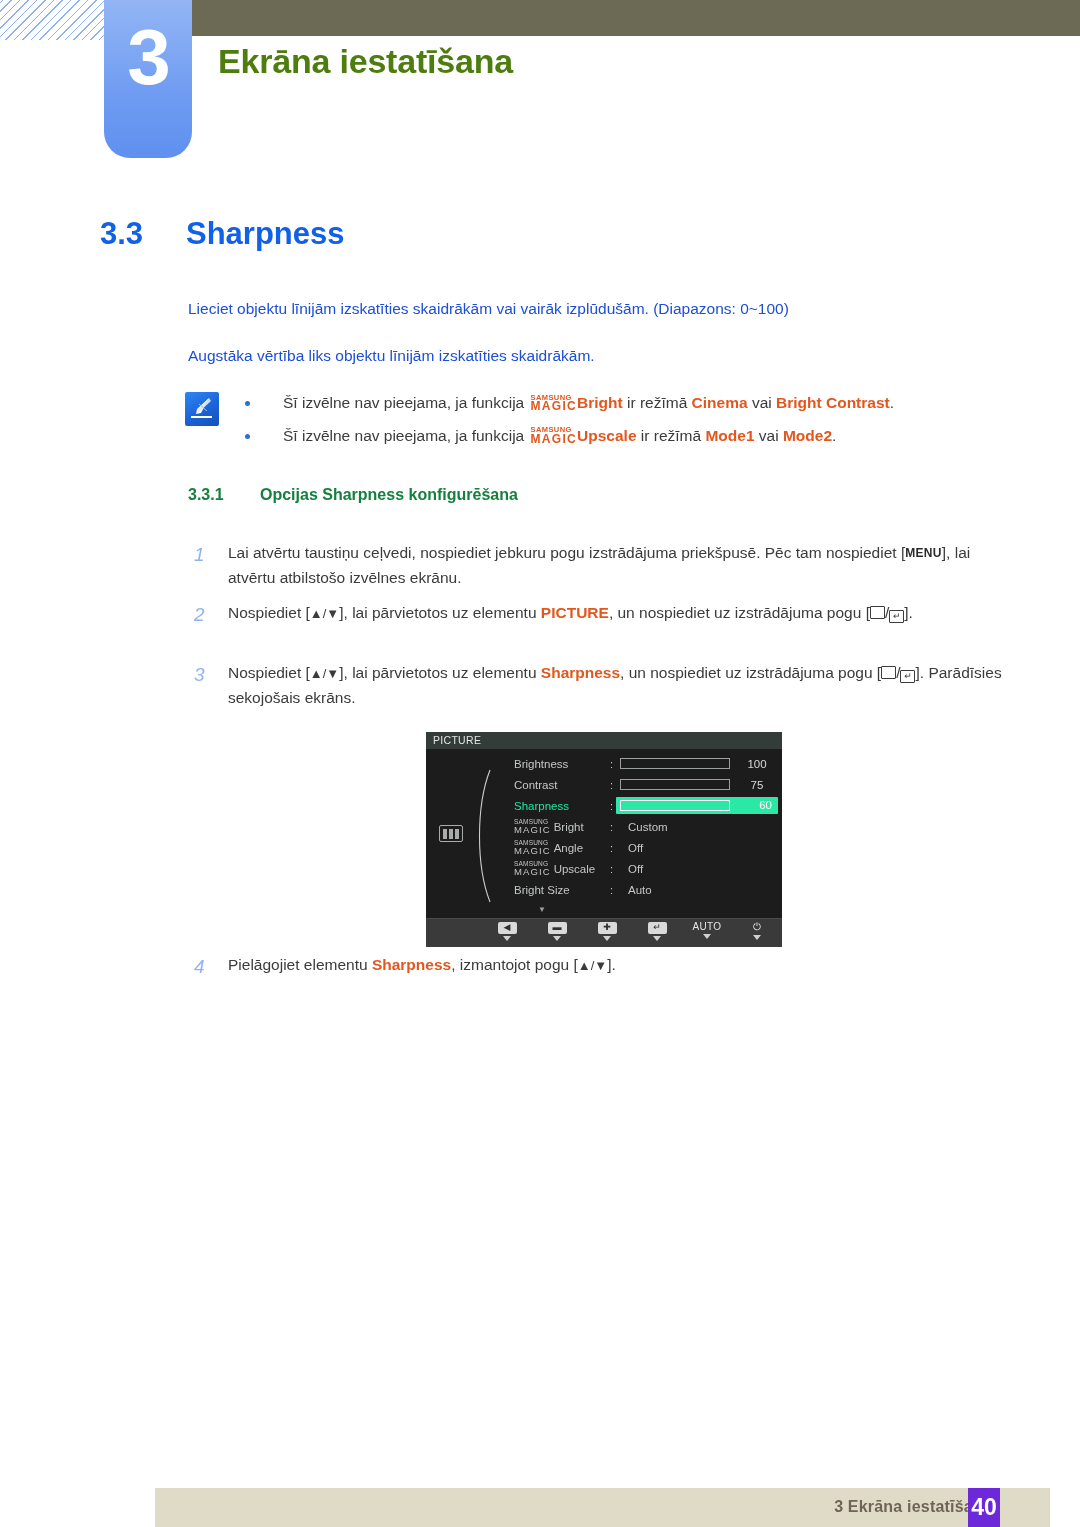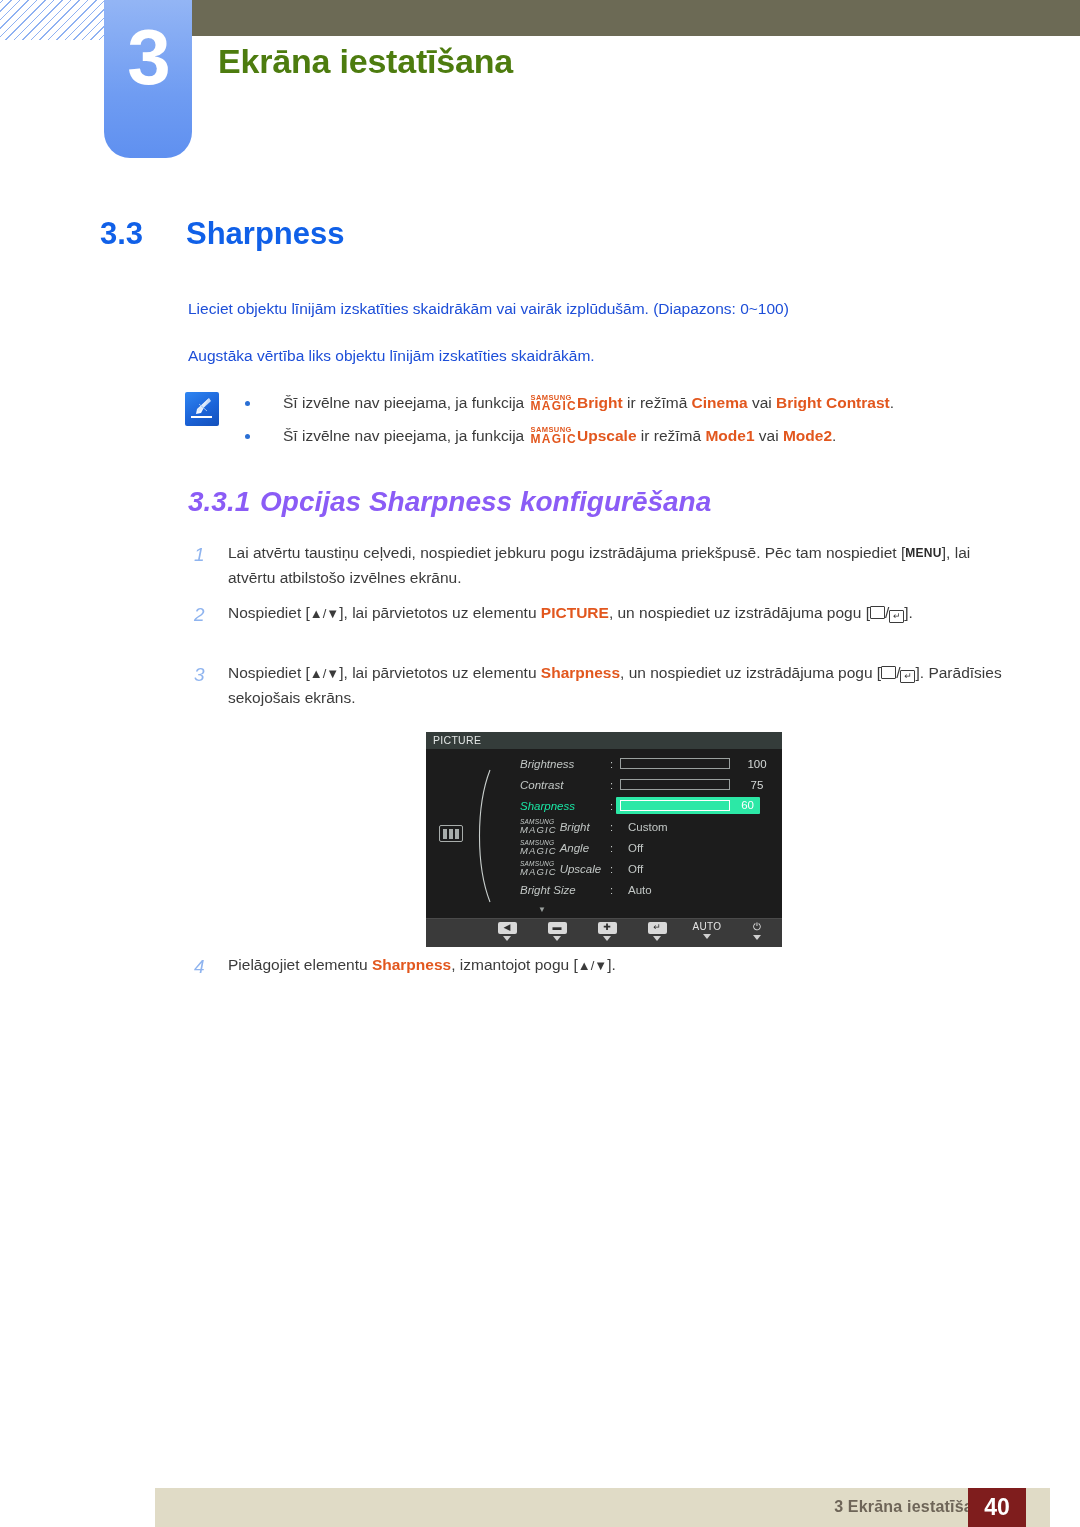--- a/index.html
+++ b/index.html
@@ -128,25 +128,24 @@
     margin: 0 0 0 2px;
   }
   .smagic .s1 { display:block; font-size: 7.5px; letter-spacing: .4px; }
   .smagic .s2 { display:block; font-size: 12px; letter-spacing: 1.3px; margin-top:-1px;}
   .orange { color: #e2571e; font-weight: bold; }
 
   
   .sub-title {
     position: absolute;
     left: 188px; top: 486px;
-    font-size: 28px;
-    font-weight: bold;
-    color: #8b5cf6;
+    font-size: 16px;
+    font-weight: bold;
+    color: #15803d;
     white-space: nowrap;
-    font-style: italic;
   }
   .sub-title .num { display:inline-block; width: 72px; }
 
   
   .step {
     position: absolute;
     left: 188px;
     width: 828px;
     font-size: 15.5px;
     color: #3b3b3b;
@@ -252,27 +251,26 @@
     width: 100%;
   }
   .osd-row {
     height: 21px;
     display: flex;
     align-items: center;
     position: relative;
   }
   .osd-label {
     position: absolute;
-    left: 94px;
+    left: 88px;
     font-size: 11.5px;
     color: #c2c7c5;
     white-space: nowrap;
     display: flex;
     align-items: center;
-    font-style: italic;
   }
   .osd-colon {
     position: absolute;
     left: 184px;
     color: #c2c7c5;
     font-size: 11px;
   }
   .osd-value {
     position: absolute;
     left: 202px;
@@ -297,21 +295,21 @@
     position: absolute;
     left: 318px;
     width: 26px;
     text-align: center;
     color: #d6dad9;
     font-size: 11.5px;
   }
   .osd-hl-bg {
     position: absolute;
     left: 190px;
-    width: 144px;
+    width: 162px;
     height: 17px;
     background: #2ce8a6;
     border-radius: 1px;
     top: 2px;
   }
   .osd-hl-bar {
     position: absolute;
     left: 4px; top: 3px;
     width: 110px; height: 11px;
     border: 1px solid #ffffff;
@@ -388,22 +386,22 @@
     position: absolute;
     right: 88px; top: 1498px;
     font-size: 16px;
     font-weight: bold;
     color: #6e6558;
     letter-spacing: .2px;
   }
   .footer-page {
     position: absolute;
     left: 968px; top: 1488px;
-    width: 58px; height: 39px;
-    background: #7f1d1d;
+    width: 32px; height: 39px;
+    background: #6d28d9;
     color: #ffffff;
     font-size: 23px;
     font-weight: bold;
     text-align: center;
     line-height: 39px;
   }
 </style>
 </head>
 <body>
 

